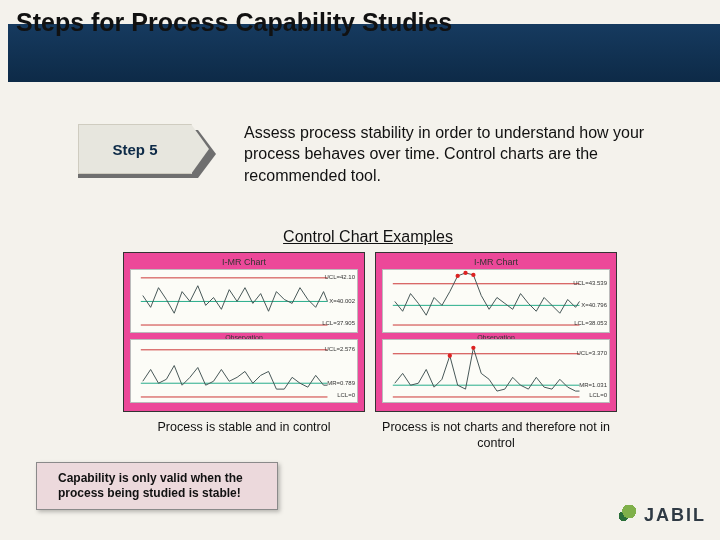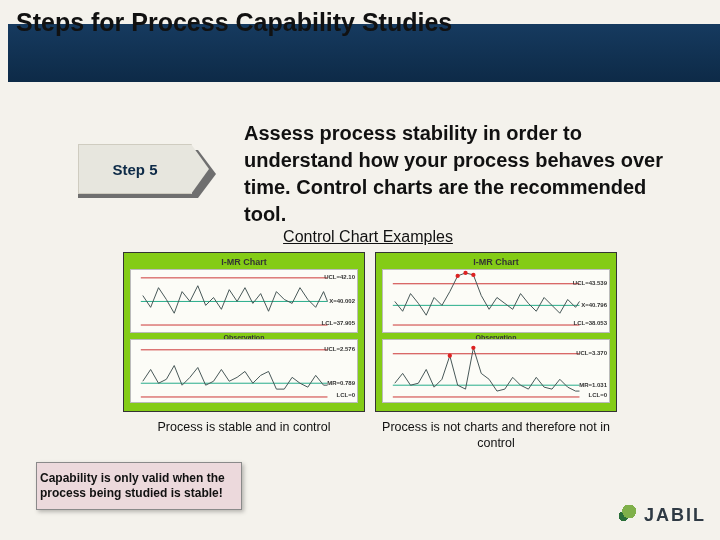--- a/index.html
+++ b/index.html
@@ -76,22 +76,22 @@
   .step-badge .front::after {
     content: "";
     position: absolute;
     right: -18px; top: -1px;
     border-top: 25px solid transparent;
     border-bottom: 25px solid transparent;
     border-left: 18px solid #e7e6de;
   }
   .step-desc {
     margin-left: 36px;
-    font-size: 20px;
-    font-weight: 700;
+    font-size: 16px;
+    font-weight: 400;
     line-height: 1.35;
   }
   .examples-title {
     position: absolute;
     left: 0; width: 720px;
     top: 228px;
     text-align: center;
     font-size: 16px;
     color: #111;
     text-decoration: underline;
@@ -99,24 +99,23 @@
   .charts {
     position: absolute;
     left: 115px; top: 252px;
     display: flex;
     gap: 10px;
   }
   .chart-card {
     width: 242px;
     height: 160px;
     border: 1px solid #333;
-    background: #84cc16;
+    background: #ec4899;
     box-sizing: border-box;
     padding: 4px 6px;
-    font-weight: bold;
   }
   .chart-card .card-title {
     text-align: center;
     font-size: 9px;
     color: #333;
     margin-bottom: 2px;
   }
   .panel {
     width: 100%;
     height: 64px;
@@ -146,21 +145,21 @@
   .captions > div {
     width: 242px;
     text-align: center;
     font-size: 12.5px;
     line-height: 1.25;
   }
   .note {
     position: absolute;
     left: 28px; top: 462px;
     width: 198px;
-    padding: 8px 3px;
+    padding: 8px 21px;
     background: #ecd9dc;
     border: 1px solid #8a8a8a;
     font-size: 12px;
     font-weight: 700;
     line-height: 1.25;
     box-shadow: 2px 2px 4px rgba(0,0,0,0.25);
   }
   .logo {
     position: absolute;
     right: 22px; bottom: 14px;

